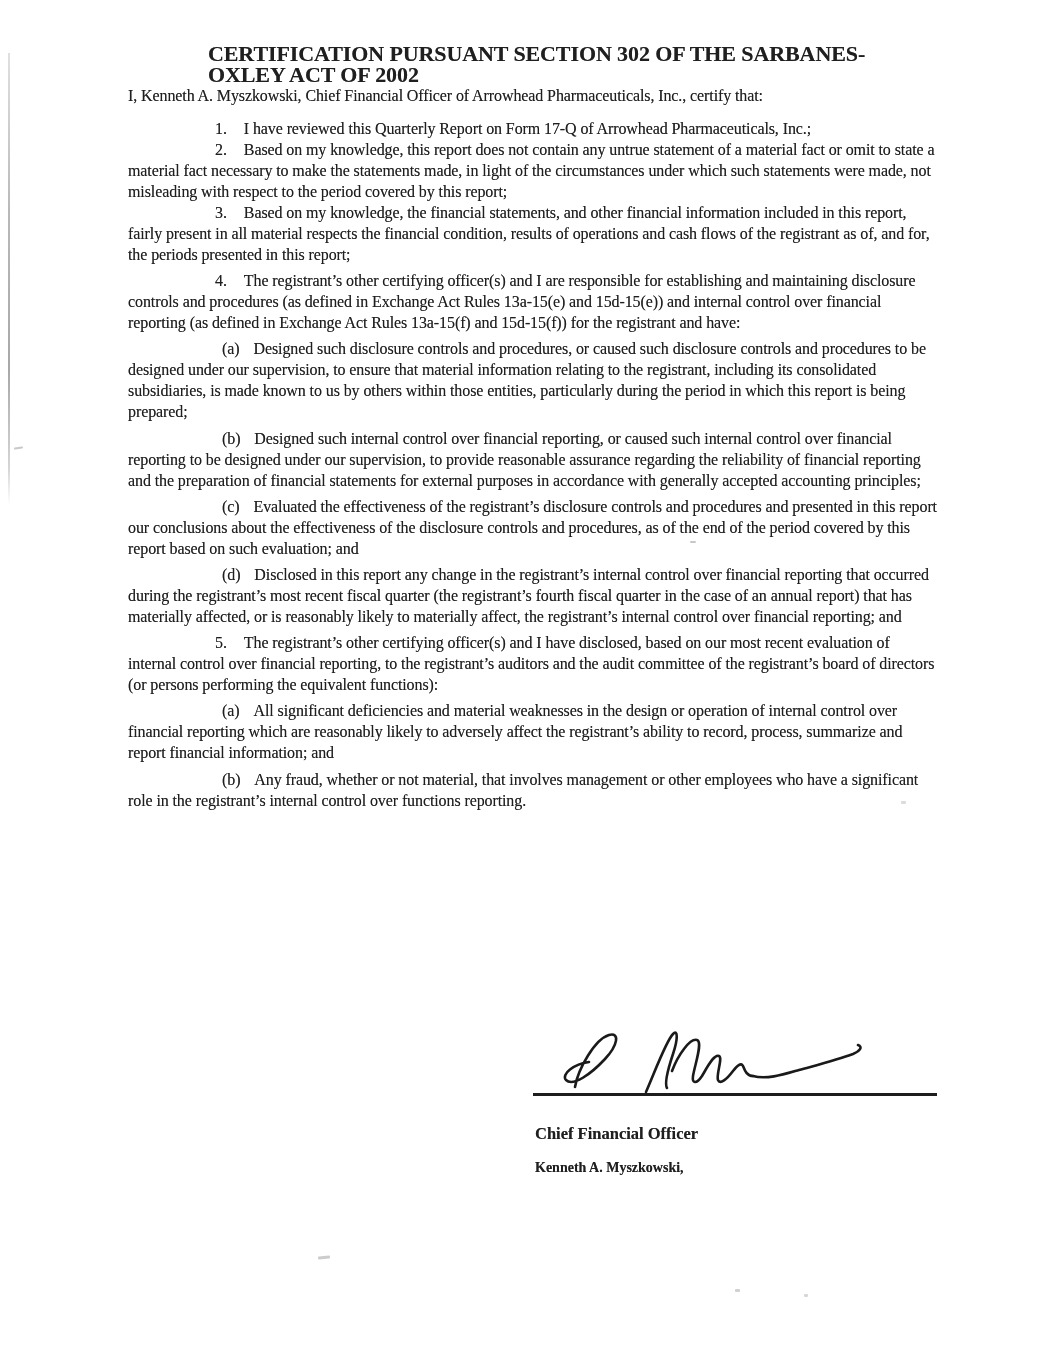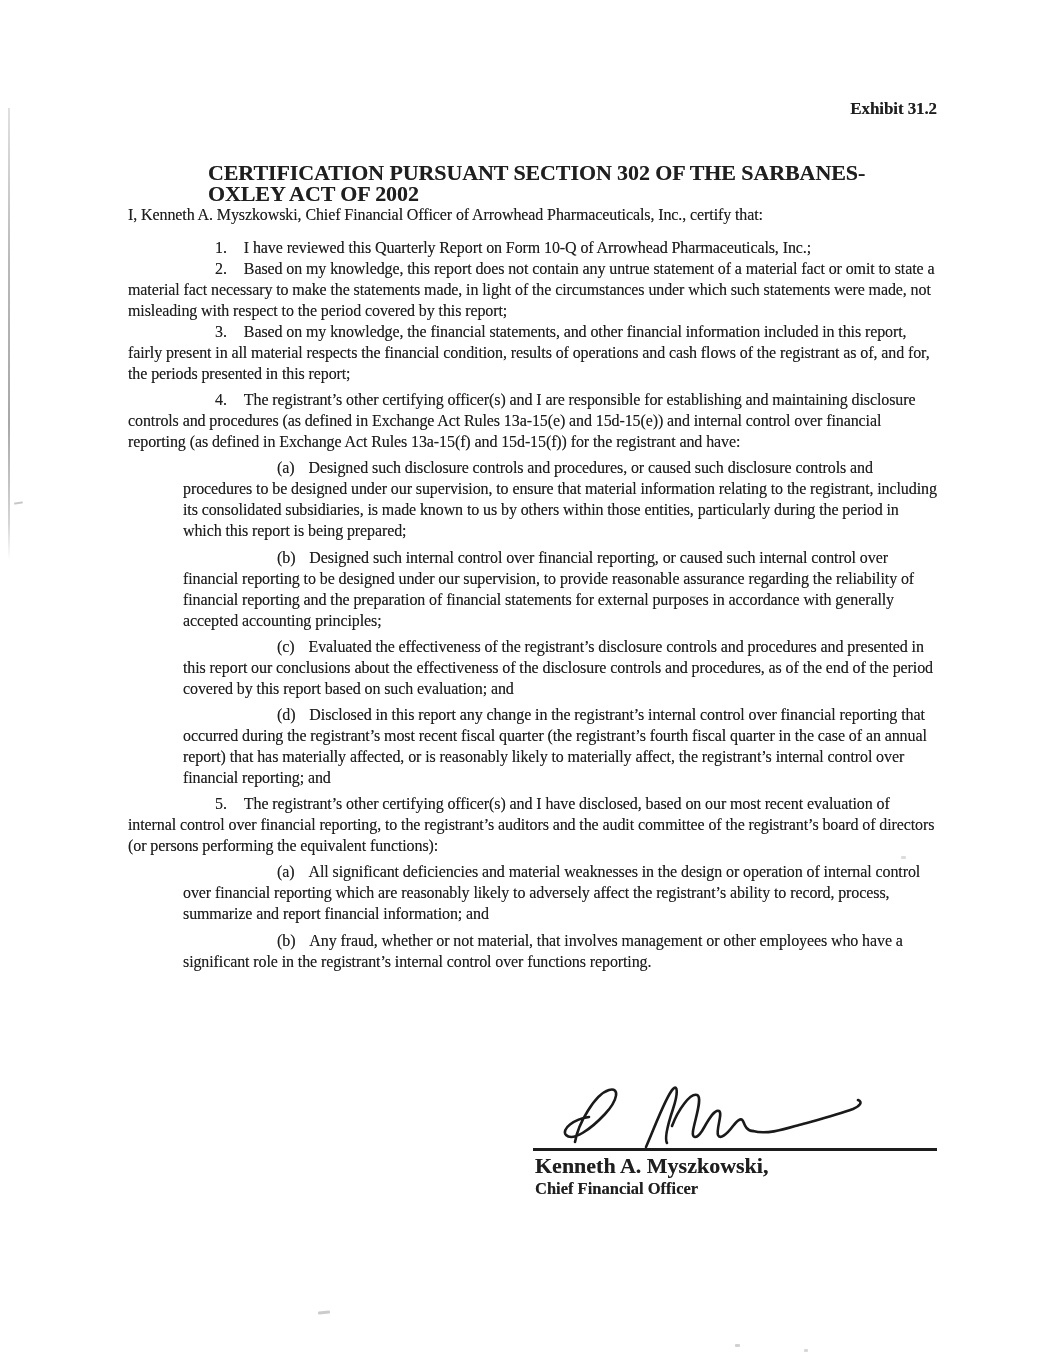--- a/index.html
+++ b/index.html
@@ -22,29 +22,29 @@
   p { margin: 0; }
   .bold { font-weight: bold; }
   .exhibit { margin-top: 98px; text-align: right; font-size: 17px; }
   .doc-title { margin-top: 43px; padding-left: 80px; font-size: 22px; }
   .intro { }
   .num-para { text-indent: 87px; }
   .mt12 { margin-top: 12px; }
   .mt11 { }
   .mt6  { margin-top: 6px; }
   .mt5  { margin-top: 5px; }
-  .sub-para { margin-left: 55px; text-indent: 94px; }
+  .sub-para { text-indent: 94px; }
   .gap  { display: inline-block; width: 17px; }
   .gap-sm { display: inline-block; width: 14px; }
   .date-line { margin-top: 14px; }
 
   
   .sig-svg { position: absolute; left: 545px; top: 986px; }
   .sig-line { position: absolute; left: 533px; top: 1050px; width: 404px; height: 2.5px; background: #1d1d1d; }
-  .sig-name  { position: absolute; left: 535px; top: 1057px; font-weight: bold; font-size: 22px; line-height: 21px; text-shadow: 0 0 0.4px rgba(0,0,0,0.5); }
+  .sig-name  { position: absolute; left: 535px; top: 1114px; font-weight: bold; font-size: 14px; line-height: 21px; text-shadow: 0 0 0.4px rgba(0,0,0,0.5); }
   .sig-title { position: absolute; left: 535px; top: 1080px; font-weight: bold; font-size: 16.5px; line-height: 21px; text-shadow: 0 0 0.4px rgba(0,0,0,0.5); }
 
   
   .edge-line {
     position: absolute; left: 8px; top: 10px; width: 2px; height: 452px;
     background: linear-gradient(to bottom, #e0e0e0, #b9b9b9 35%, #a8a8a8 70%, #d6d6d6 92%, rgba(255,255,255,0));
   }
   .speck { position: absolute; background: #9a9a9a; border-radius: 1px; opacity: 0.55; }
   .s1 { left: 14px;  top: 404px;  width: 9px; height: 2px; transform: rotate(-8deg); }
   .s2 { left: 690px; top: 498px;  width: 6px; height: 2px; }
@@ -55,27 +55,26 @@
 </style>
 </head>
 <body>
 
 <div class="page">
 
   <div class="edge-line"></div>
 
   <div class="content">
 
-    <p class="exhibit bold">Exhibit 31.2</p>
 
     <p class="doc-title bold">CERTIFICATION PURSUANT SECTION 302 OF THE SARBANES-OXLEY ACT OF 2002</p>
 
     <p class="intro">I, Kenneth A. Myszkowski, Chief Financial Officer of Arrowhead Pharmaceuticals, Inc., certify that:</p>
 
-    <p class="num-para mt12"><span>1.</span><span class="gap"></span><span>I have reviewed this Quarterly Report on Form 10-Q of Arrowhead Pharmaceuticals, Inc.;</span></p>
+    <p class="num-para mt12"><span>1.</span><span class="gap"></span><span>I have reviewed this Quarterly Report on Form 17-Q of Arrowhead Pharmaceuticals, Inc.;</span></p>
 
     <p class="num-para mt11"><span>2.</span><span class="gap"></span><span>Based on my knowledge, this report does not contain any untrue statement of a material fact or omit to state a material fact necessary to make the statements made, in light of the circumstances under which such statements were made, not misleading with respect to the period covered by this report;</span></p>
 
     <p class="num-para mt11"><span>3.</span><span class="gap"></span><span>Based on my knowledge, the financial statements, and other financial information included in this report, fairly present in all material respects the financial condition, results of operations and cash flows of the registrant as of, and for, the periods presented in this report;</span></p>
 
     <p class="num-para mt5"><span>4.</span><span class="gap"></span><span>The registrant’s other certifying officer(s) and I are responsible for establishing and maintaining disclosure controls and procedures (as defined in Exchange Act Rules 13a-15(e) and 15d-15(e)) and internal control over financial reporting (as defined in Exchange Act Rules 13a-15(f) and 15d-15(f)) for the registrant and have:</span></p>
 
     <p class="sub-para mt5"><span>(a)</span><span class="gap-sm"></span><span>Designed such disclosure controls and procedures, or caused such disclosure controls and procedures to be designed under our supervision, to ensure that material information relating to the registrant, including its consolidated subsidiaries, is made known to us by others within those entities, particularly during the period in which this report is being prepared;</span></p>
 
     <p class="sub-para mt6"><span>(b)</span><span class="gap-sm"></span><span>Designed such internal control over financial reporting, or caused such internal control over financial reporting to be designed under our supervision, to provide reasonable assurance regarding the reliability of financial reporting and the preparation of financial statements for external purposes in accordance with generally accepted accounting principles;</span></p>

